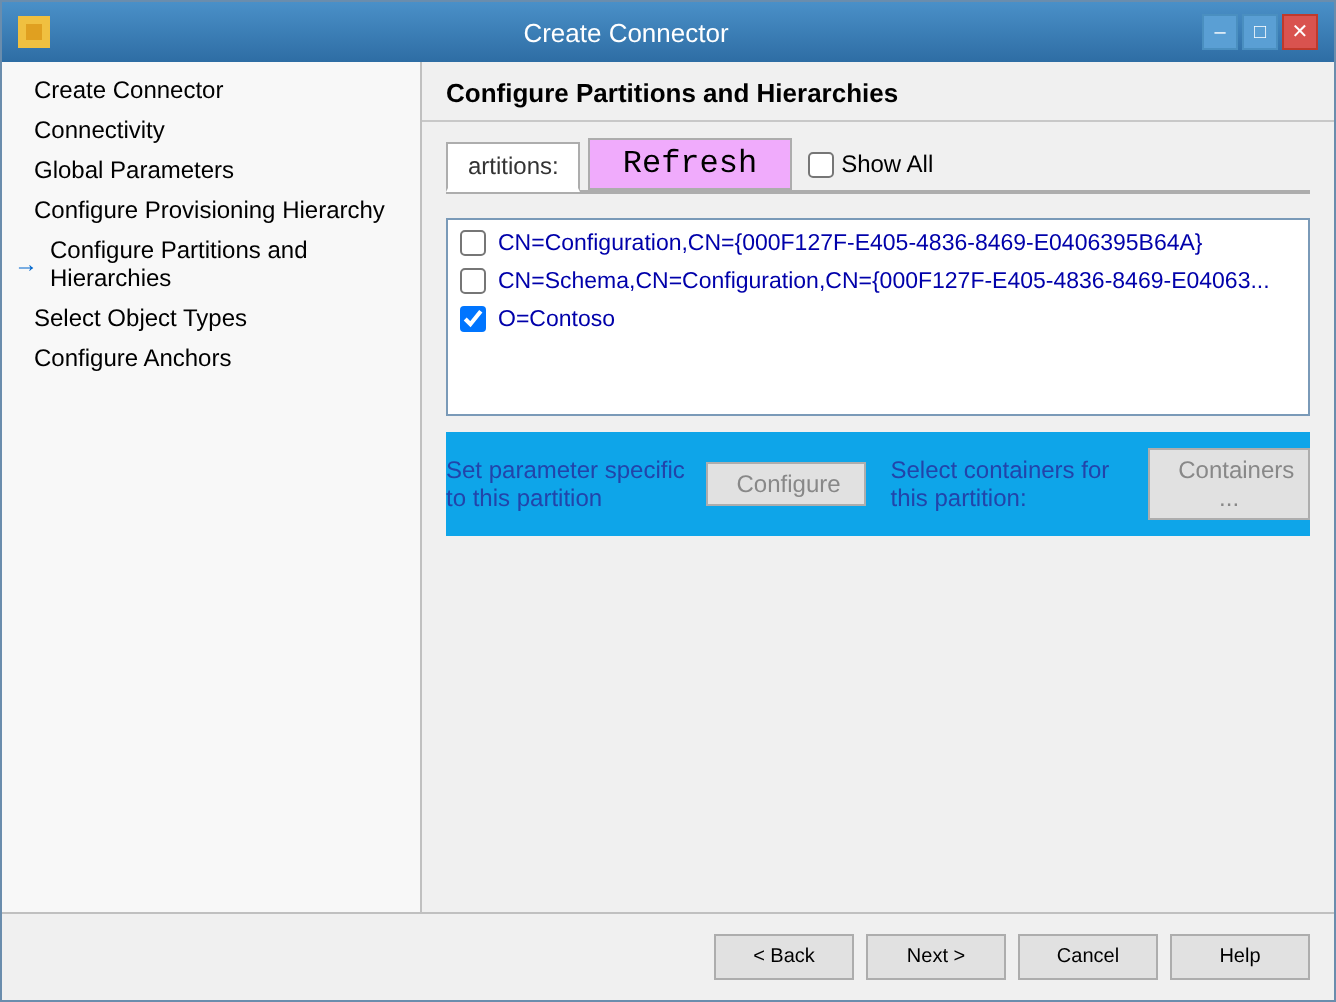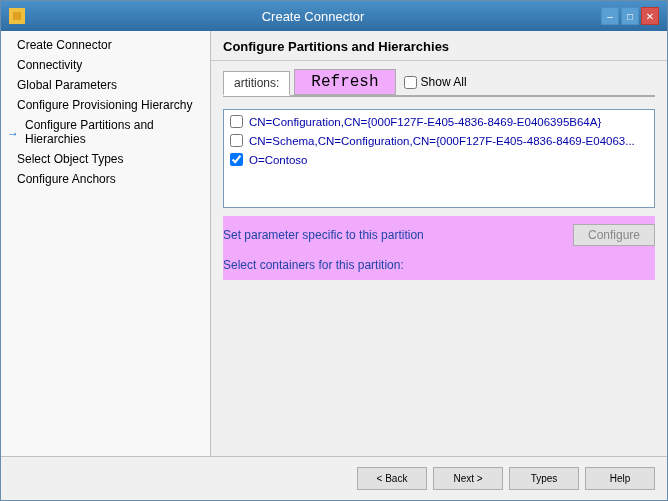--- a/index.html
+++ b/index.html
@@ -181,24 +181,23 @@
       height: 13px;
       flex-shrink: 0;
     }
 
     .list-item-text {
       color: #0000aa;
       font-size: 11.5px;
     }
 
     .partition-actions {
-      background: #f0abfc;
+      background: #0ea5e9;
       padding: 8px 0;
       display: flex;
-      flex-direction: column;
       gap: 12px;
       justify-content: center;
     }
 
     .partition-row {
       display: flex;
       align-items: center;
       justify-content: space-between;
     }
 
@@ -336,27 +335,28 @@
           </div>
         </div>
 
         <div class="partition-actions">
           <div class="partition-row">
             <span class="partition-label">Set parameter specific to this partition</span>
             <button class="action-btn" disabled="">Configure</button>
           </div>
           <div class="partition-row">
             <span class="partition-label">Select containers for this partition:</span>
+            <button class="action-btn">Containers ...</button>
           </div>
         </div>
 
       </div>
     </div>
   </div>
 
   <div class="bottom-bar">
     <button class="bottom-btn">&lt; Back</button>
     <button class="bottom-btn">Next &gt;</button>
-    <button class="bottom-btn">Types</button>
+    <button class="bottom-btn">Cancel</button>
     <button class="bottom-btn">Help</button>
   </div>
 
 </div>
 
 </body></html>

